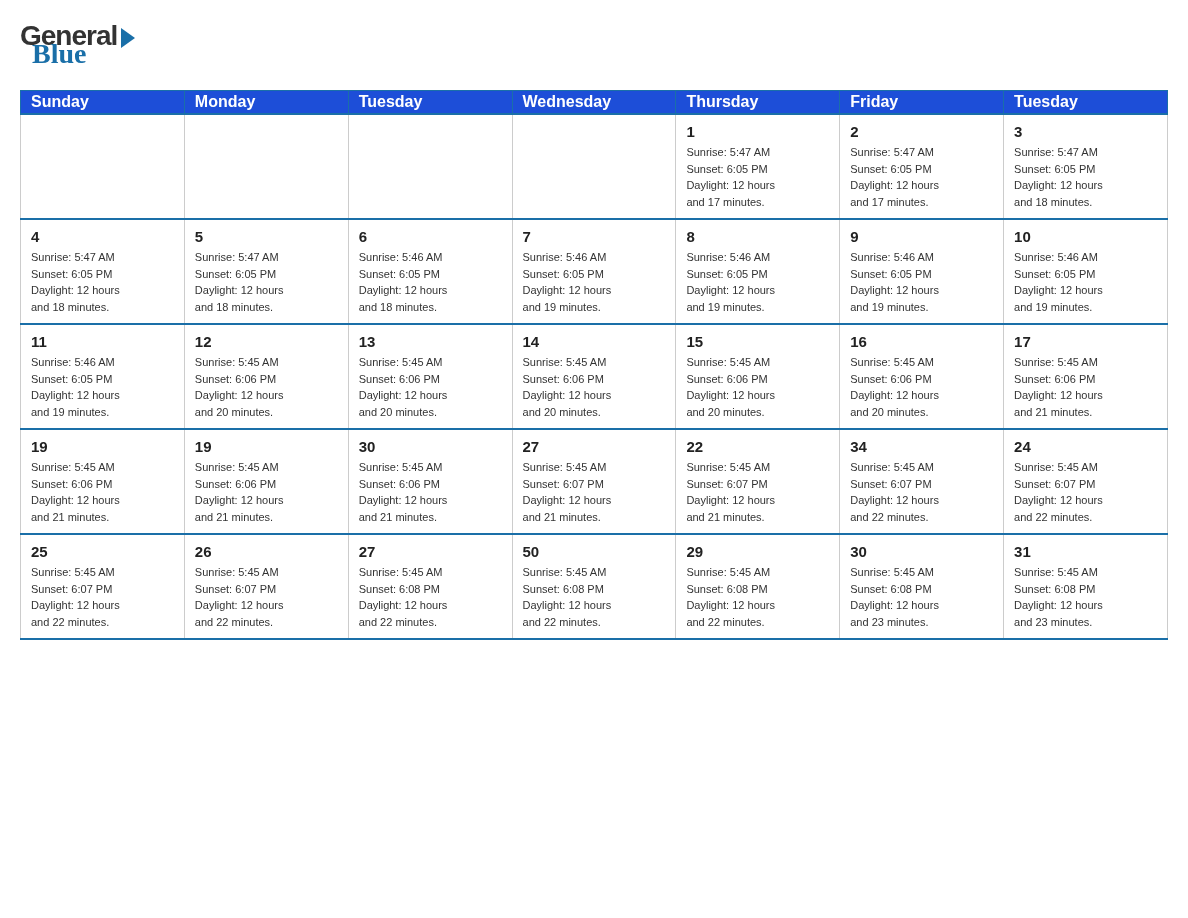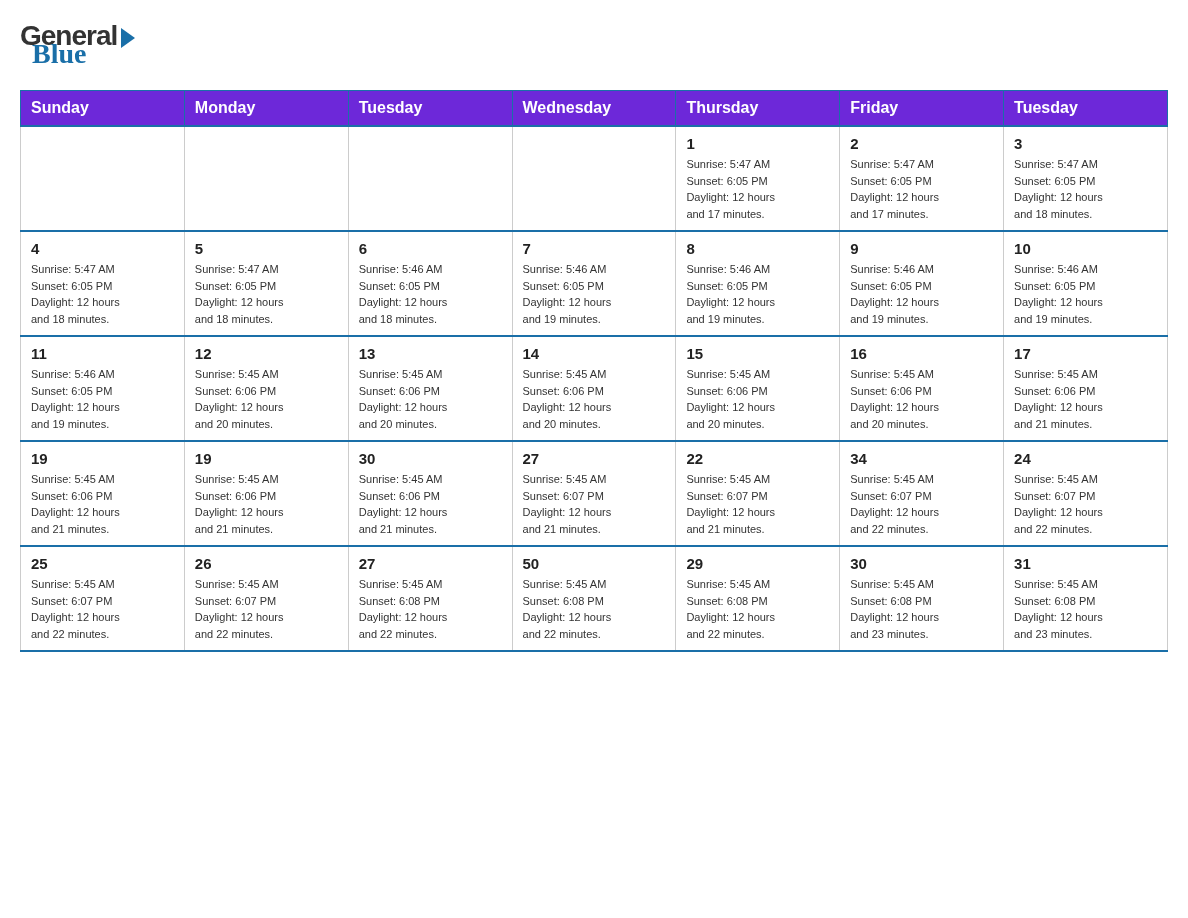--- a/index.html
+++ b/index.html
@@ -52,25 +52,25 @@
       font-size: 22px;
       color: #555;
       margin-top: 4px;
     }
     .calendar {
       width: 100%;
       border-collapse: collapse;
       border: 1px solid #999;
     }
     .calendar th {
-      background-color: #6d28d9;
+      background-color: #1d4ed8;
       color: #fff;
       font-size: 16px;
       font-weight: bold;
-      padding: 8px 10px;
+      padding: 2px 10px;
       text-align: left;
       border: 1px solid #1a6fa8;
     }
     .calendar td {
       width: 14.285%;
       vertical-align: top;
       padding: 8px 10px;
       border: 1px solid #ccc;
       font-size: 13px;
       color: #333;

